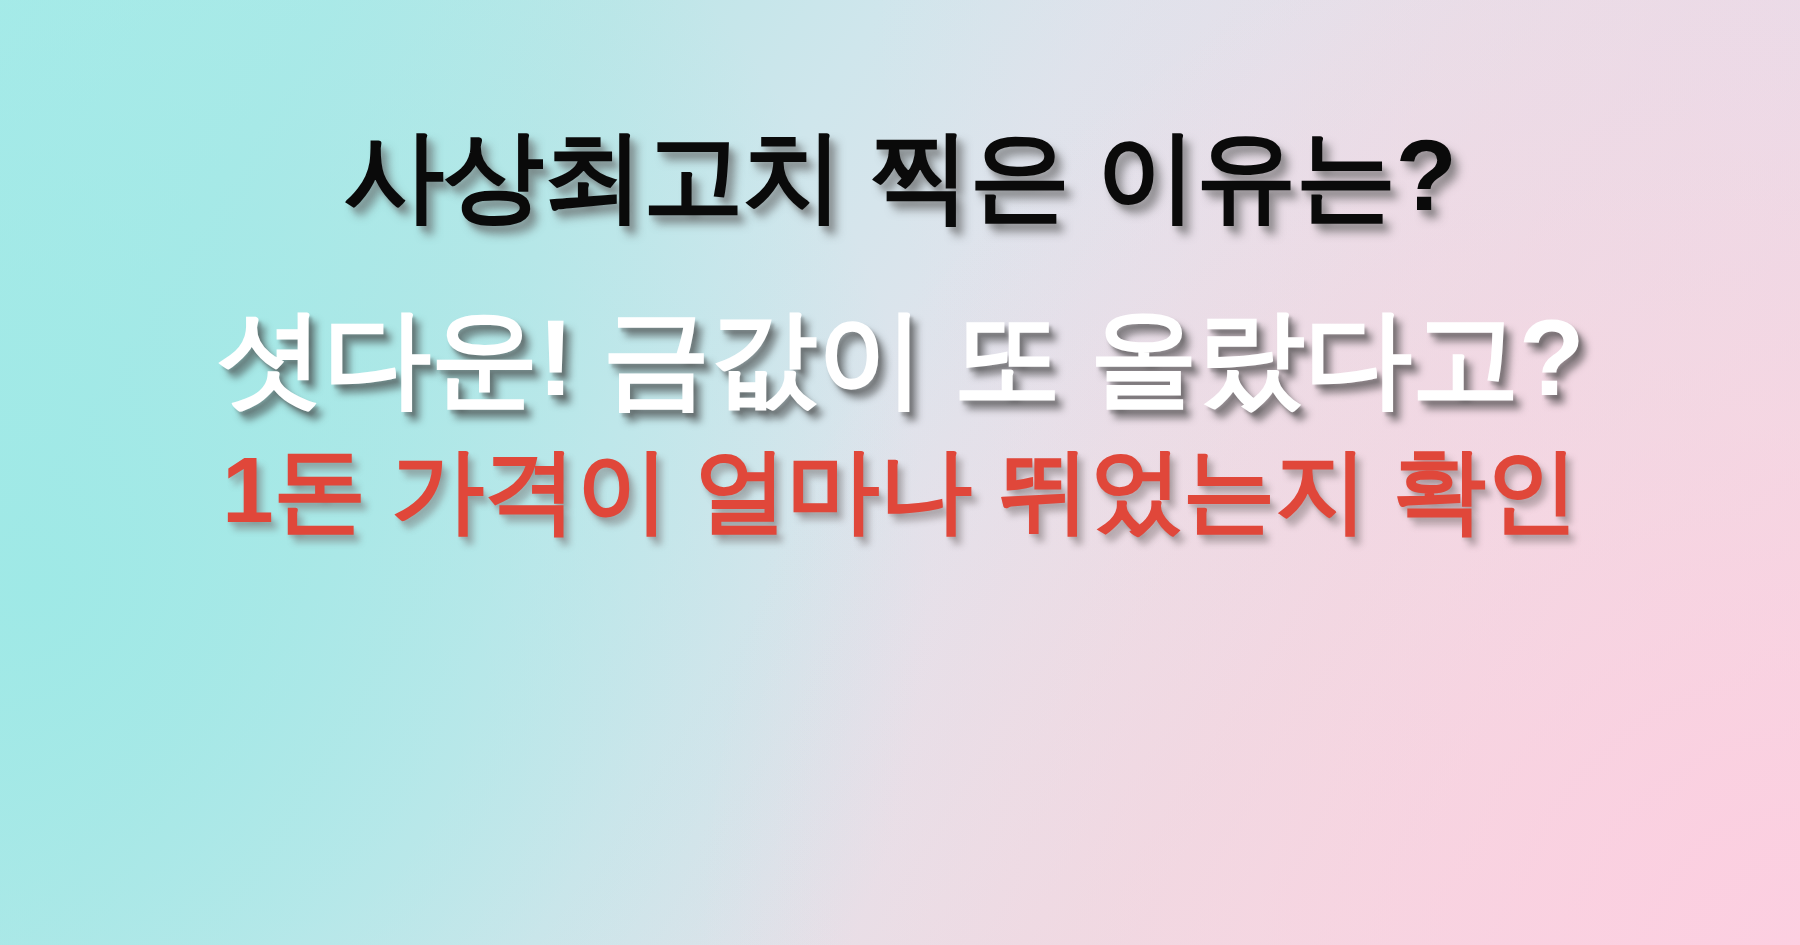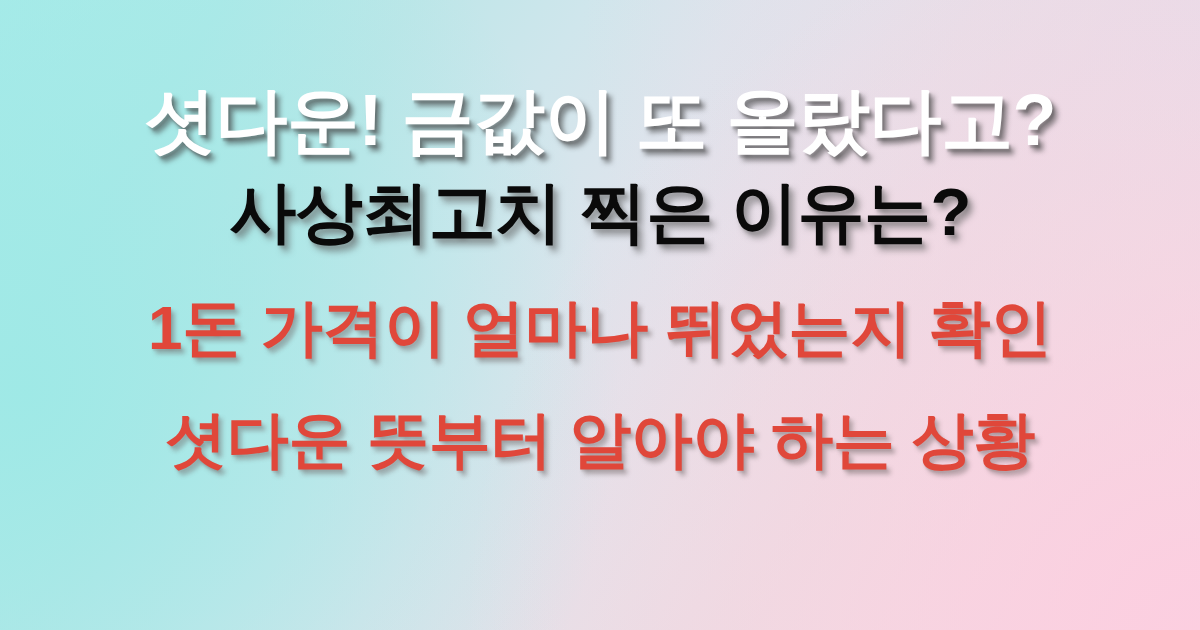--- a/index.html
+++ b/index.html
@@ -107,22 +107,21 @@
 <body>
 
 <div id="thumbnail-card">
 
   <div class="bg-tint aqua"></div>
   <div class="bg-tint lav"></div>
   <div class="bg-tint pink"></div>
 
   <div class="content">
 
+    <div class="headline headline-secondary">사상최고치 찍은 이유는?</div>
+
     <div class="headline headline-primary">셧다운! 금값이 또 올랐다고?</div>
-
-    <div class="headline headline-secondary">사상최고치 찍은 이유는?</div>
 
     <div class="subline subline-first">1돈 가격이 얼마나 뛰었는지 확인</div>
 
-    <div class="subline subline-second">셧다운 뜻부터 알아야 하는 상황</div>
 
   </div>
 </div>
 
 </body></html>

